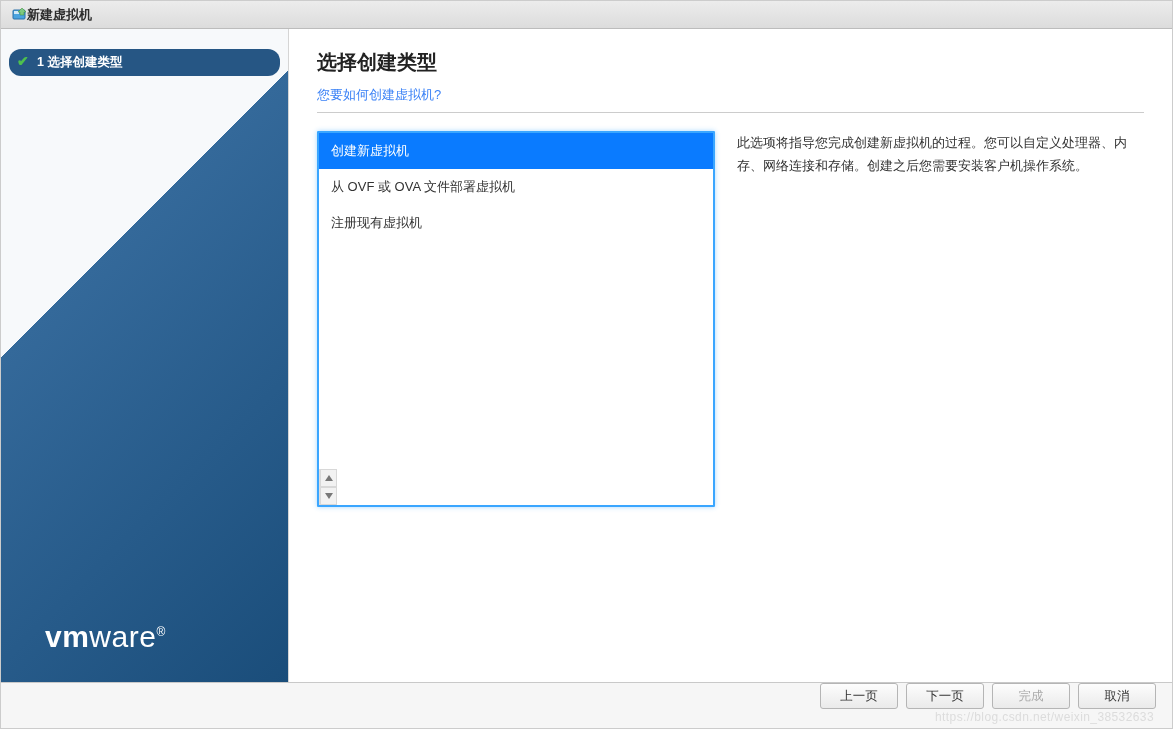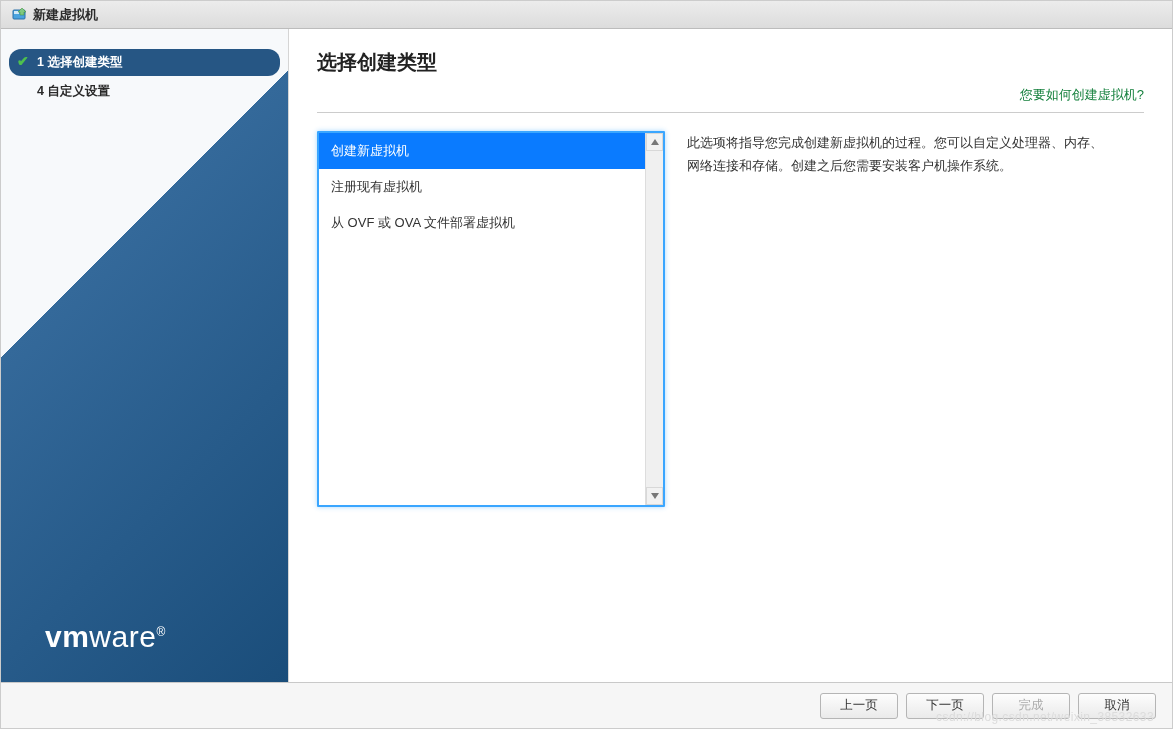--- a/index.html
+++ b/index.html
@@ -13,21 +13,20 @@
       overflow: hidden;
       border: 1px solid #ccc;
     }
     .titlebar {
       height: 28px;
       background: linear-gradient(#ececec, #dcdcdc);
       border-bottom: 1px solid #bcbcbc;
       display: flex;
       align-items: center;
       padding-left: 10px;
-      gap: 6px;
     }
     .titlebar .vm-icon {
       width: 16px; height: 16px;
       display: inline-block;
     }
     .titlebar .title {
       font-weight: bold;
       color: #2b2b2b;
     }
     .content {
@@ -83,38 +82,38 @@
       padding: 20px 28px 10px 28px;
       background: #fff;
     }
     .main h2 {
       font-size: 20px;
       font-weight: bold;
       color: #222;
       margin-bottom: 10px;
     }
     .main .subq {
-      color: #15803d;
+      color: #3b82f6;
       margin-bottom: 8px;
       font-size: 13px;
-      text-align: right;
     }
     .hr { border-top: 1px solid #ccc; margin-bottom: 18px; }
     .option-area {
       display: flex;
       gap: 22px;
       align-items: flex-start;
     }
     .listbox-wrap {
       border: 2px solid #3aa6ff;
       box-shadow: 0 0 5px rgba(58,166,255,0.45);
-      width: 348px;
+      width: 398px;
       height: 376px;
       display: flex;
       border-radius: 1px;
+      flex-direction: column;
     }
     .listbox {
       flex: 1;
       background: #fff;
       overflow-y: auto;
     }
     .listbox .item {
       padding: 9px 12px;
       border-bottom: none;
       color: #333;
@@ -149,21 +148,21 @@
       color: #333;
       line-height: 1.8;
       font-size: 13px;
       max-width: 420px;
     }
     .footer {
       height: 46px;
       border-top: 1px solid #c9c9c9;
       background: #f6f6f6;
       display: flex;
-      align-items: center;
+      align-items: flex-start;
       justify-content: flex-end;
       padding-right: 16px;
       gap: 8px;
       position: relative;
     }
     .btn {
       min-width: 78px;
       height: 26px;
       border: 1px solid #b5b5b5;
       background: linear-gradient(#fdfdfd, #eaeaea);
@@ -202,41 +201,37 @@
 </div>
 
 <div class="content">
   <div class="sidebar">
     <div class="sidebar-steps">
       <div class="step active">
         <span class="check">✔</span>
         <span>1</span>
         <span>选择创建类型</span>
       </div>
-      <div class="step">
-        <span>4</span>
-        <span>自定义设置</span>
-      </div>
     </div>
     <div class="brand">
       <span class="vm">vm</span><span class="ware">ware</span><span class="reg">®</span>
     </div>
   </div>
 
   <div class="main">
     <h2>选择创建类型</h2>
     <div class="subq">您要如何创建虚拟机?</div>
     <div class="hr"></div>
 
     <div class="option-area">
       <div class="listbox-wrap">
         <div class="listbox">
           <div class="item selected">创建新虚拟机</div>
+          <div class="item">从 OVF 或 OVA 文件部署虚拟机</div>
           <div class="item">注册现有虚拟机</div>
-          <div class="item">从 OVF 或 OVA 文件部署虚拟机</div>
         </div>
         <div class="scrollbar">
           <div class="scroll-btn">
             <svg width="8" height="6" viewBox="0 0 8 6">
                 <path d="M4 0 L8 6 L0 6 Z" fill="#787878"></path>
               </svg>
           </div>
           <div class="scroll-btn">
             <svg width="8" height="6" viewBox="0 0 8 6">
                 <path d="M4 6 L8 0 L0 0 Z" fill="#787878"></path>
@@ -247,14 +242,14 @@
       <div class="desc">此选项将指导您完成创建新虚拟机的过程。您可以自定义处理器、内存、网络连接和存储。创建之后您需要安装客户机操作系统。</div>
     </div>
   </div>
 </div>
 
 <div class="footer">
   <button class="btn">上一页</button>
   <button class="btn">下一页</button>
   <button class="btn" disabled="">完成</button>
   <button class="btn">取消</button>
-  <div class="watermark">csdn://blog.csdn.net/weixin_38532633</div>
+  <div class="watermark">https://blog.csdn.net/weixin_38532633</div>
 </div>
 
 </body></html>

